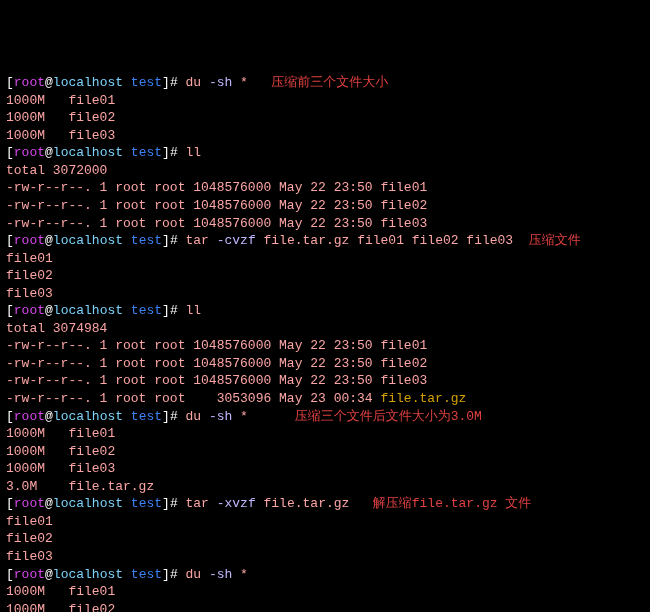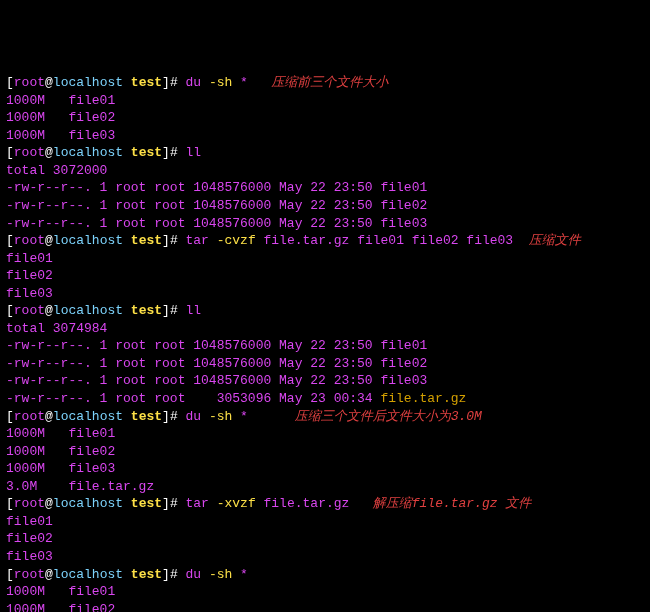--- a/index.html
+++ b/index.html
@@ -11,25 +11,25 @@
       line-height: 1.35;
       padding: 4px 6px;
       white-space: pre;
       width: 650px;
     }
     .line { display: block; }
     .prompt-open { color: #fff; }
     .user { color: #d946ef; }
     .at { color: #fff; }
     .host { color: #7dd3fc; }
-    .path { color: #fde047; font-weight: bold; }
-    .cmd { color: #d946ef; }
-    .arg-cyan { color: #fde047; }
+    .path { color: #3b82f6; }
+    .cmd { color: #fca5a5; }
+    .arg-cyan { color: #c4b5fd; }
     .file-gold { color: #d4a000; }
-    .comment-red { color: #e04040; font-style: italic; }
+    .comment-red { color: #e04040; }
     .r { display: inline-block; }
   </style>
 </head>
 <body>
 
 
 
 <div id="terminal"><div class="line"><span class="r"><span class="prompt-open">[</span><span class="user">root</span><span class="at">@</span><span class="host">localhost</span><span class="path"> test</span><span class="prompt-open">]# </span></span><span class="cmd">du </span><span class="arg-cyan">-sh</span><span class="cmd"> *</span><span class="comment-red">   压缩前三个文件大小</span></div><div class="line"><span class="cmd">1000M   file01</span></div><div class="line"><span class="cmd">1000M   file02</span></div><div class="line"><span class="cmd">1000M   file03</span></div><div class="line"><span class="r"><span class="prompt-open">[</span><span class="user">root</span><span class="at">@</span><span class="host">localhost</span><span class="path"> test</span><span class="prompt-open">]# </span></span><span class="cmd">ll</span></div><div class="line"><span class="cmd">total 3072000</span></div><div class="line"><span class="cmd">-rw-r--r--. 1 root root 1048576000 May 22 23:50 file01</span></div><div class="line"><span class="cmd">-rw-r--r--. 1 root root 1048576000 May 22 23:50 file02</span></div><div class="line"><span class="cmd">-rw-r--r--. 1 root root 1048576000 May 22 23:50 file03</span></div><div class="line"><span class="r"><span class="prompt-open">[</span><span class="user">root</span><span class="at">@</span><span class="host">localhost</span><span class="path"> test</span><span class="prompt-open">]# </span></span><span class="cmd">tar </span><span class="arg-cyan">-cvzf</span><span class="cmd"> file.tar.gz file01 file02 file03</span><span class="comment-red">  压缩文件</span></div><div class="line"><span class="cmd">file01</span></div><div class="line"><span class="cmd">file02</span></div><div class="line"><span class="cmd">file03</span></div><div class="line"><span class="r"><span class="prompt-open">[</span><span class="user">root</span><span class="at">@</span><span class="host">localhost</span><span class="path"> test</span><span class="prompt-open">]# </span></span><span class="cmd">ll</span></div><div class="line"><span class="cmd">total 3074984</span></div><div class="line"><span class="cmd">-rw-r--r--. 1 root root 1048576000 May 22 23:50 file01</span></div><div class="line"><span class="cmd">-rw-r--r--. 1 root root 1048576000 May 22 23:50 file02</span></div><div class="line"><span class="cmd">-rw-r--r--. 1 root root 1048576000 May 22 23:50 file03</span></div><div class="line"><span class="cmd">-rw-r--r--. 1 root root    3053096 May 23 00:34 </span><span class="file-gold">file.tar.gz</span></div><div class="line"><span class="r"><span class="prompt-open">[</span><span class="user">root</span><span class="at">@</span><span class="host">localhost</span><span class="path"> test</span><span class="prompt-open">]# </span></span><span class="cmd">du </span><span class="arg-cyan">-sh</span><span class="cmd"> *</span><span class="comment-red">      压缩三个文件后文件大小为3.0M</span></div><div class="line"><span class="cmd">1000M   file01</span></div><div class="line"><span class="cmd">1000M   file02</span></div><div class="line"><span class="cmd">1000M   file03</span></div><div class="line"><span class="cmd">3.0M    file.tar.gz</span></div><div class="line"><span class="r"><span class="prompt-open">[</span><span class="user">root</span><span class="at">@</span><span class="host">localhost</span><span class="path"> test</span><span class="prompt-open">]# </span></span><span class="cmd">tar </span><span class="arg-cyan">-xvzf</span><span class="cmd"> file.tar.gz</span><span class="comment-red">   解压缩file.tar.gz 文件</span></div><div class="line"><span class="cmd">file01</span></div><div class="line"><span class="cmd">file02</span></div><div class="line"><span class="cmd">file03</span></div><div class="line"><span class="r"><span class="prompt-open">[</span><span class="user">root</span><span class="at">@</span><span class="host">localhost</span><span class="path"> test</span><span class="prompt-open">]# </span></span><span class="cmd">du </span><span class="arg-cyan">-sh</span><span class="cmd"> *</span></div><div class="line"><span class="cmd">1000M   file01</span></div><div class="line"><span class="cmd">1000M   file02</span></div></div>
 
 

